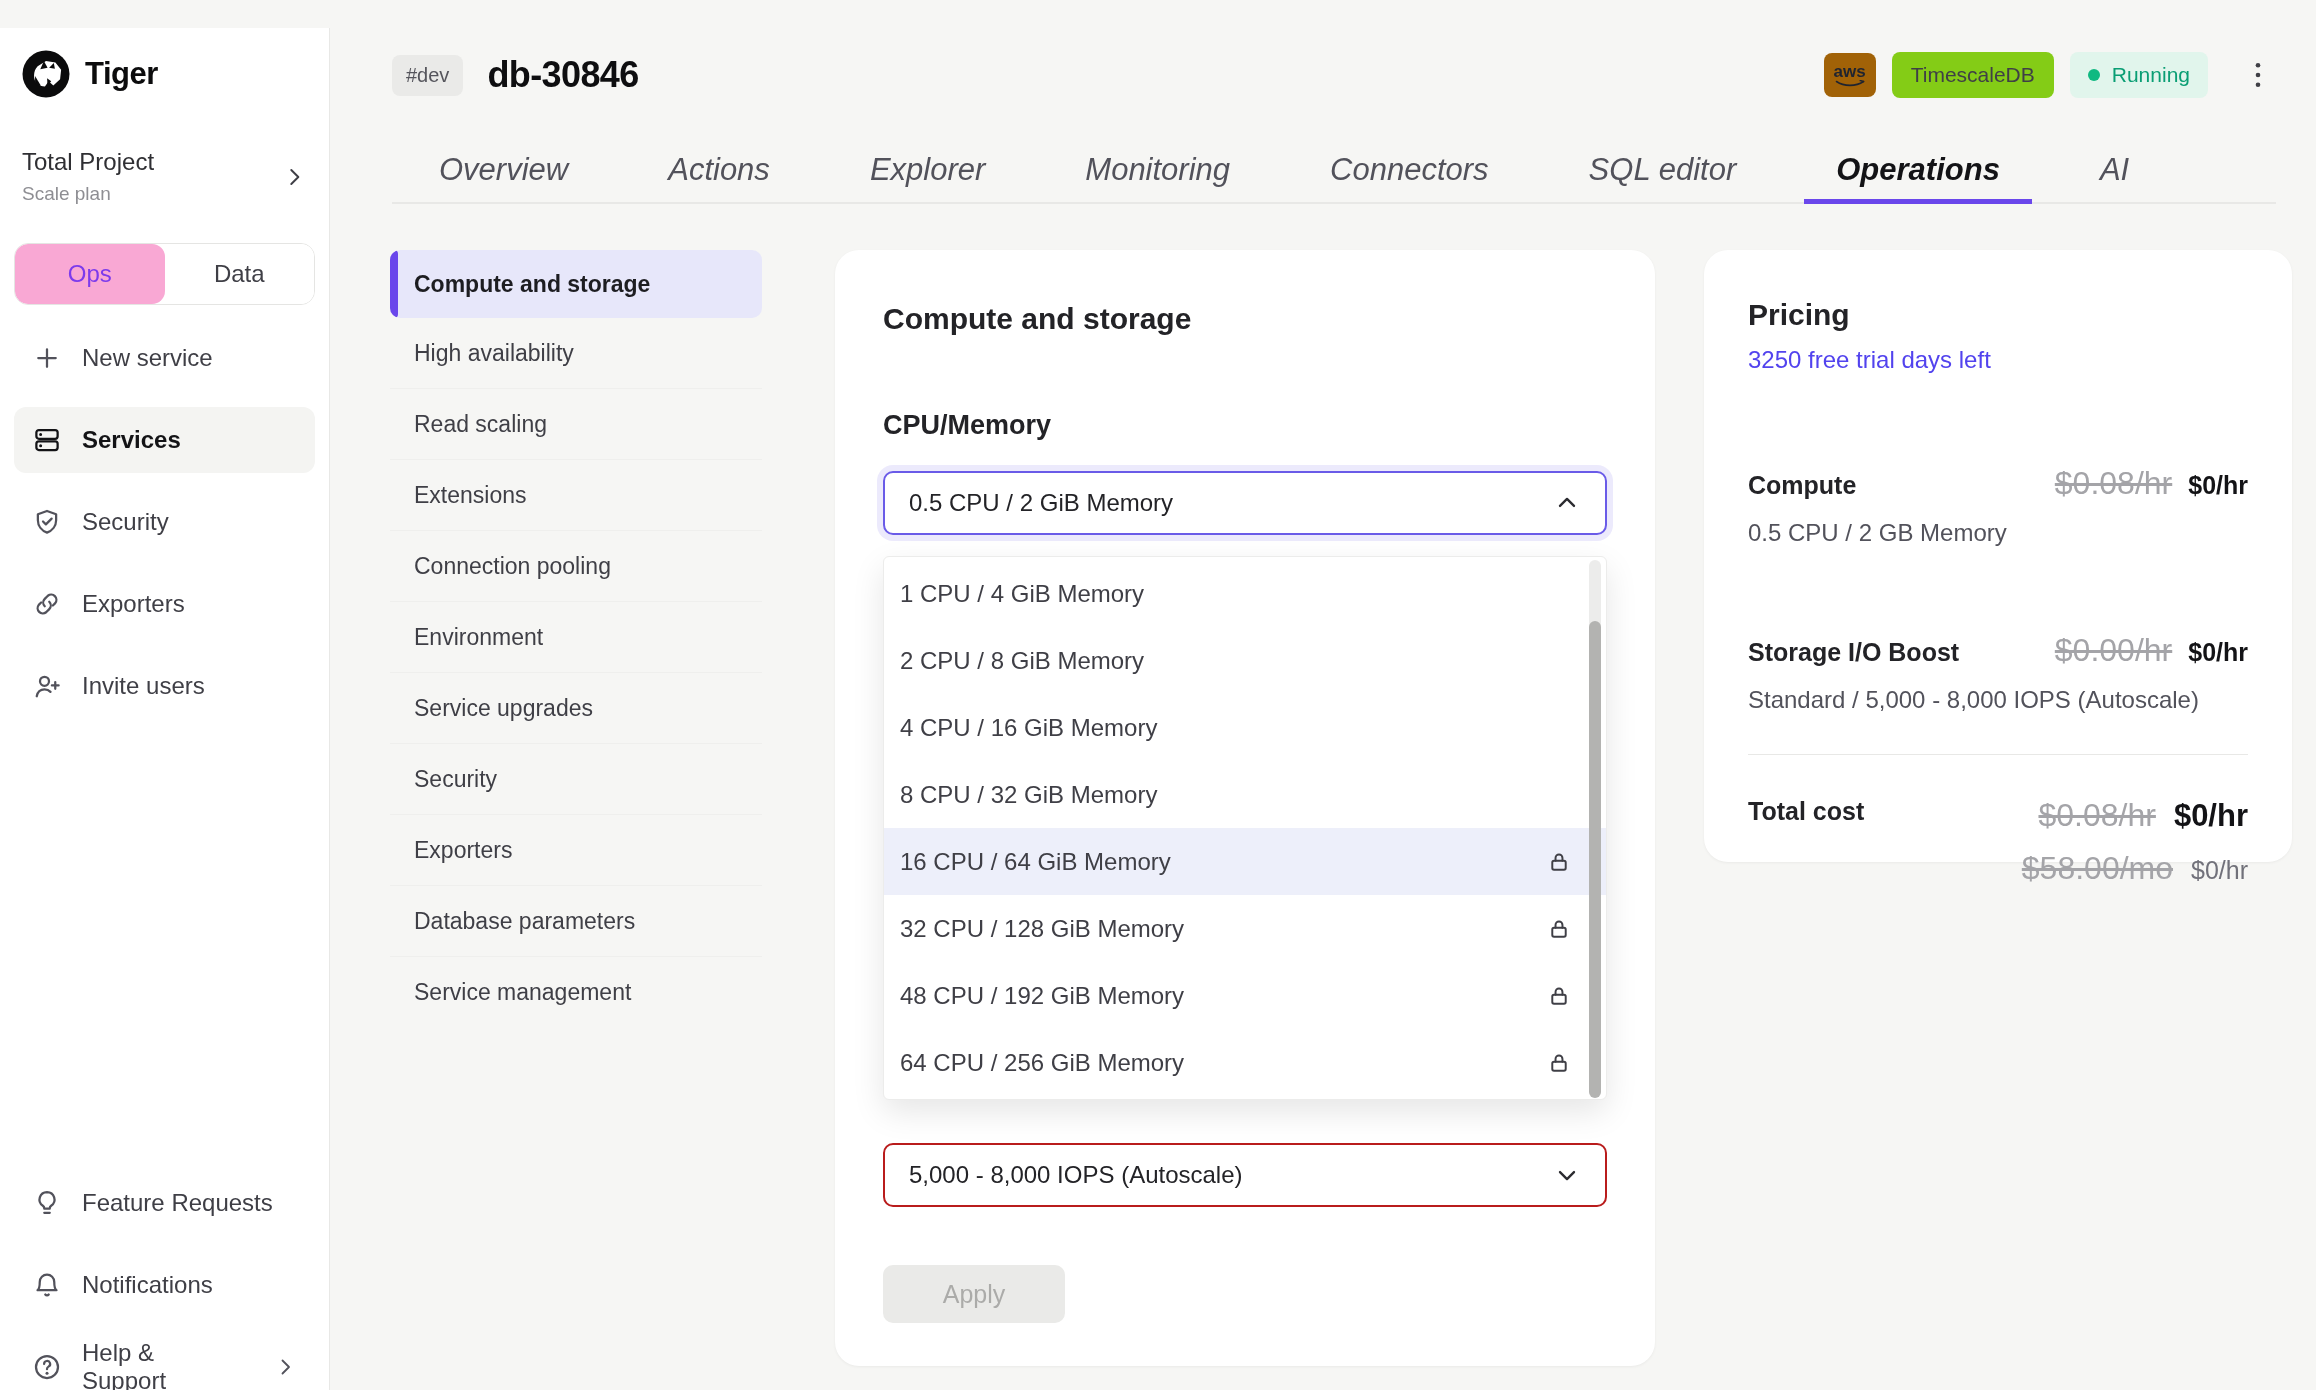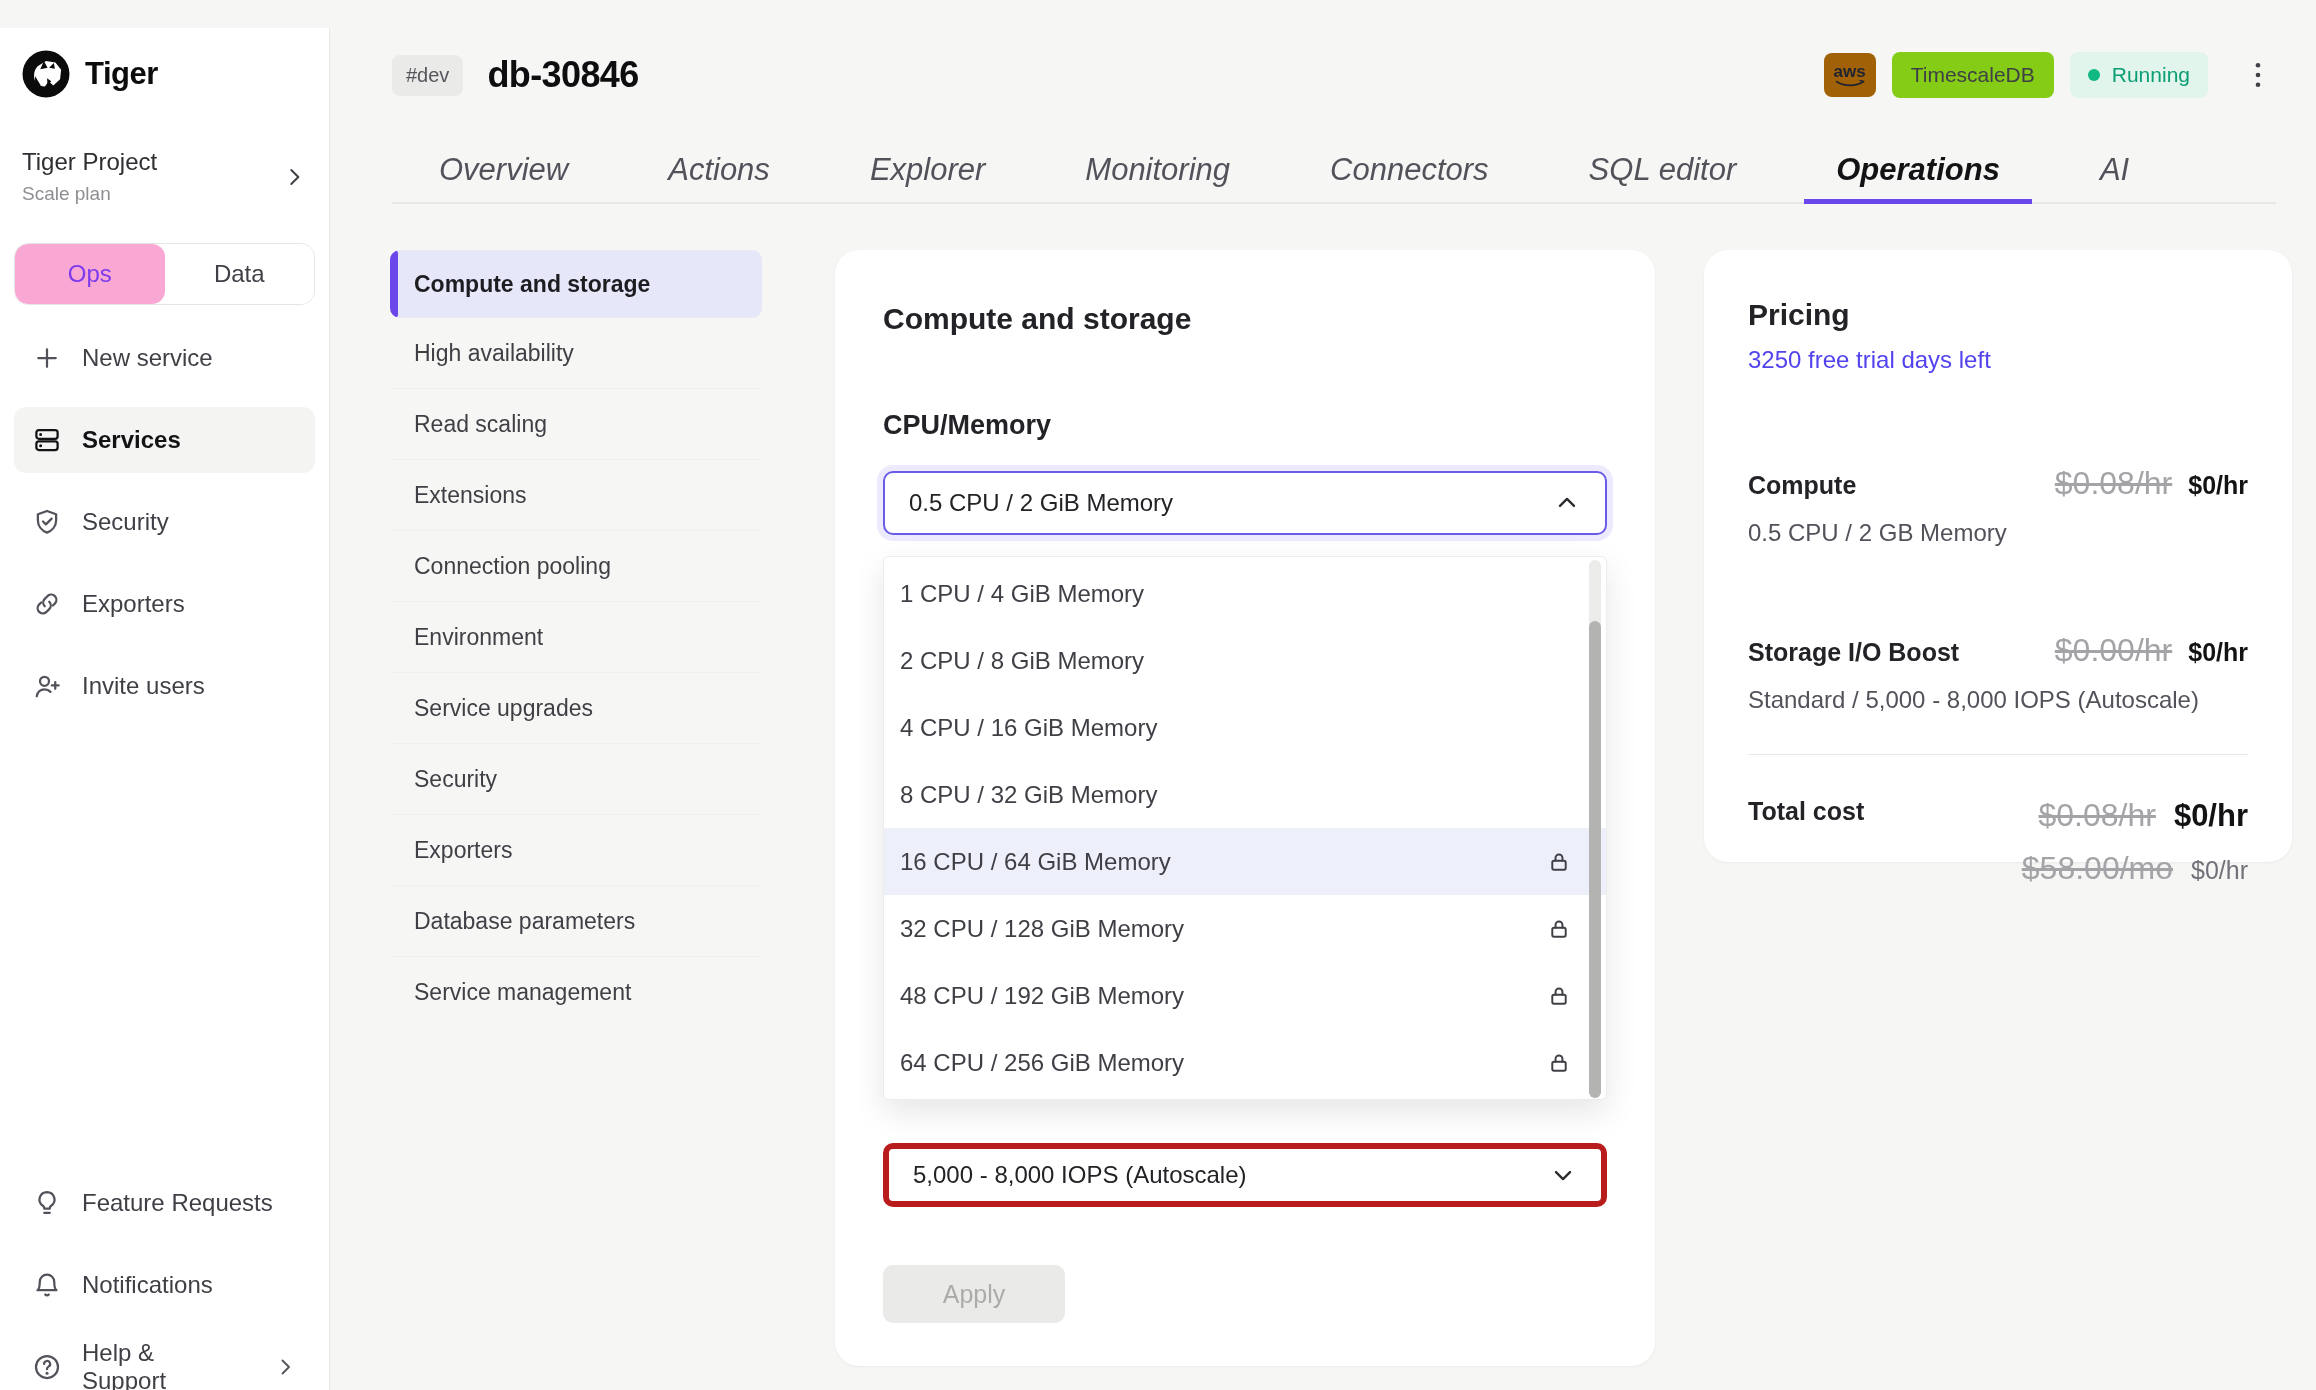--- a/index.html
+++ b/index.html
@@ -95,21 +95,21 @@
   .card-title { font-size:30px; font-weight:700; color:#232327; }
   .field-label { margin-top:74px; font-size:27px; font-weight:700; color:#232327; }
   .select {
     height:64px; border-radius:10px; background:#fff; cursor:pointer;
     display:flex; align-items:center; justify-content:space-between;
     padding:0 24px; font-size:24px; color:#232327;
   }
   .select .icon { color:#2b2b30; }
   .select .icon svg { width:28px; height:28px; }
   .select.cpu { margin-top:30px; border:2.5px solid #6a5be8; box-shadow:0 0 0 6px rgba(106,91,232,0.13); }
-  .select.iops { position:absolute; left:48px; top:893px; width:724px; border:6px solid #b91c1c; }
+  .select.iops { position:absolute; left:48px; top:893px; width:724px; border:2px solid #b91c1c; }
   .apply-btn {
     position:absolute; left:48px; top:1015px; width:182px; height:58px;
     background:#eaeae8; color:#ababa9; font-size:25px; border:none; border-radius:10px;
     font-family:inherit;
   }
 
   
   .dropdown {
     position:absolute; left:553px; top:556px; width:724px; height:544px; z-index:5;
     background:#fff; border:1px solid #ececeb; border-radius:6px;
@@ -164,21 +164,21 @@
           <path d="M30.5 12.5l1 5.5-5.5-1z" fill="#0b0b0c"></path>
           <path d="M12.5 25l5.5 9c-2.5 1-4.5.5-5.5-2z" fill="#0b0b0c"></path>
           <path d="M24 27l4 3-3.5 4z" fill="#0b0b0c"></path>
         </svg>
       </span>
       <span class="logo-text">Tiger</span>
     </div>
 
     <div class="project-row">
       <div>
-        <div class="project-name">Tiger Project</div>
+        <div class="project-name">Total Project</div>
         <div class="project-plan">Scale plan</div>
       </div>
       <span class="icon project-chevron">
         <svg viewBox="0 0 24 24" stroke="currentColor" stroke-width="1.8" fill="none" stroke-linecap="round" stroke-linejoin="round">
             <path d="M9.5 5.5l6.5 6.5-6.5 6.5"></path>
           </svg>
       </span>
     </div>
 
     <div class="segmented">

